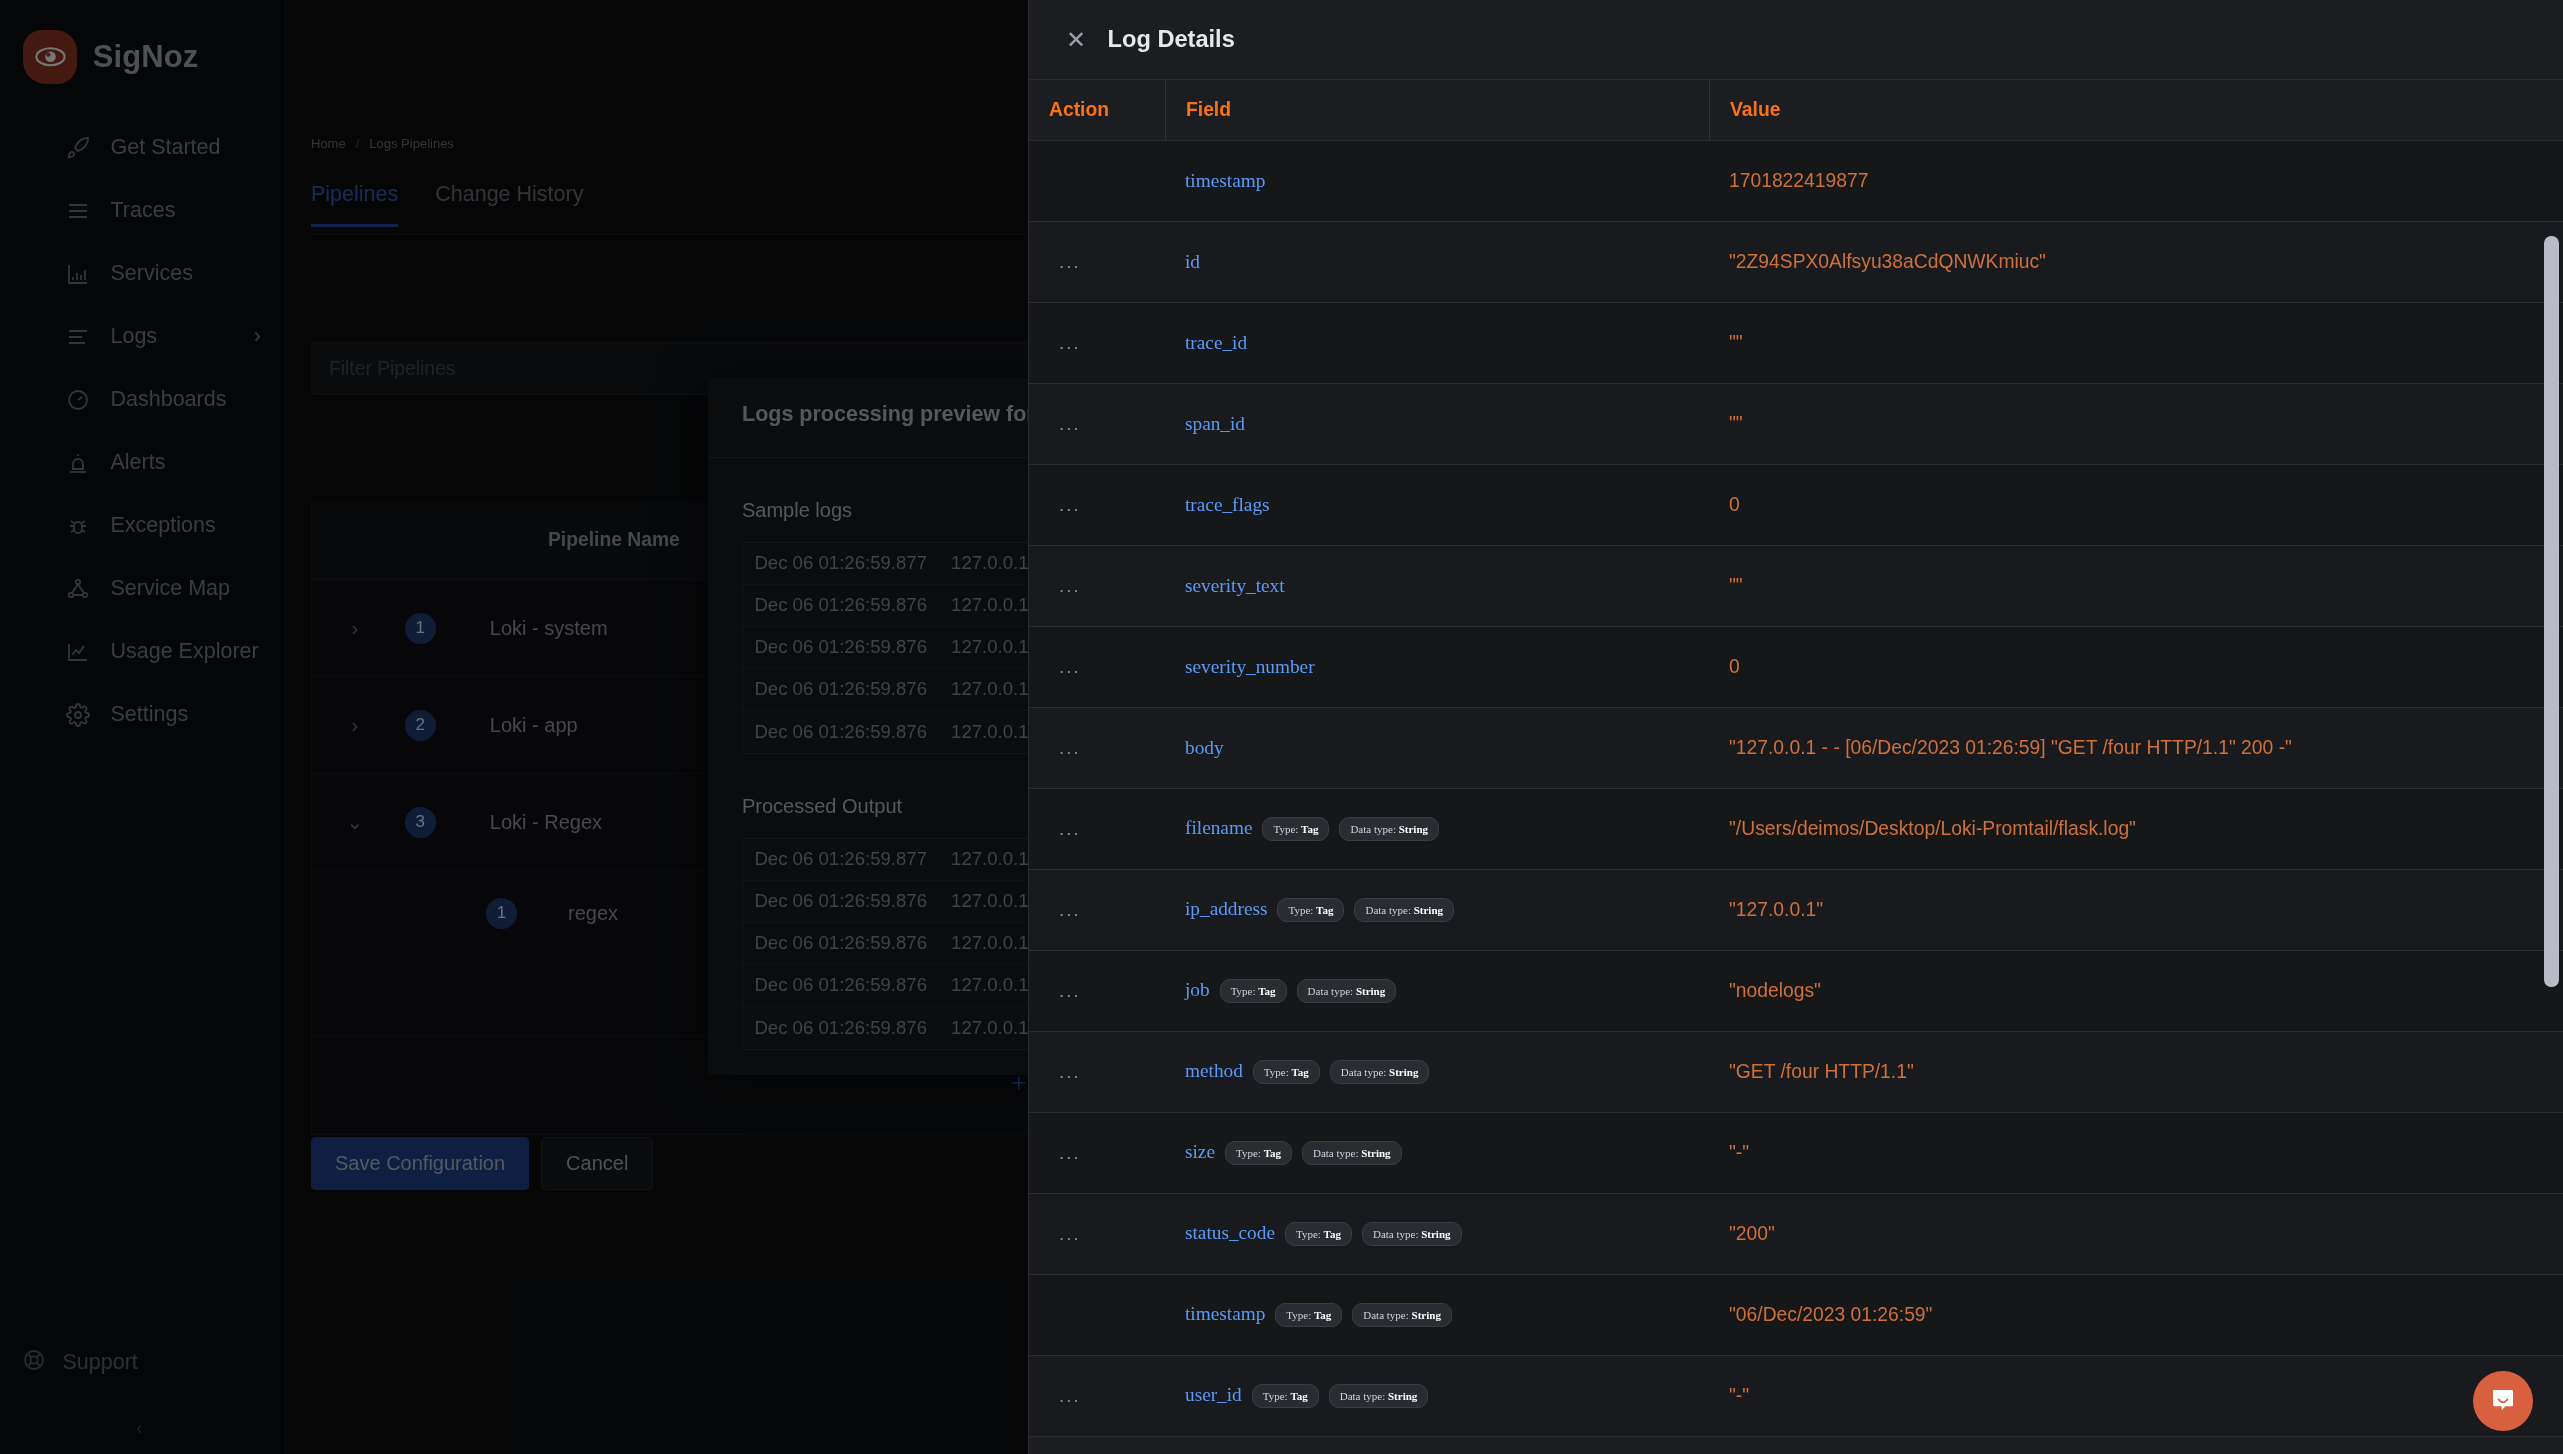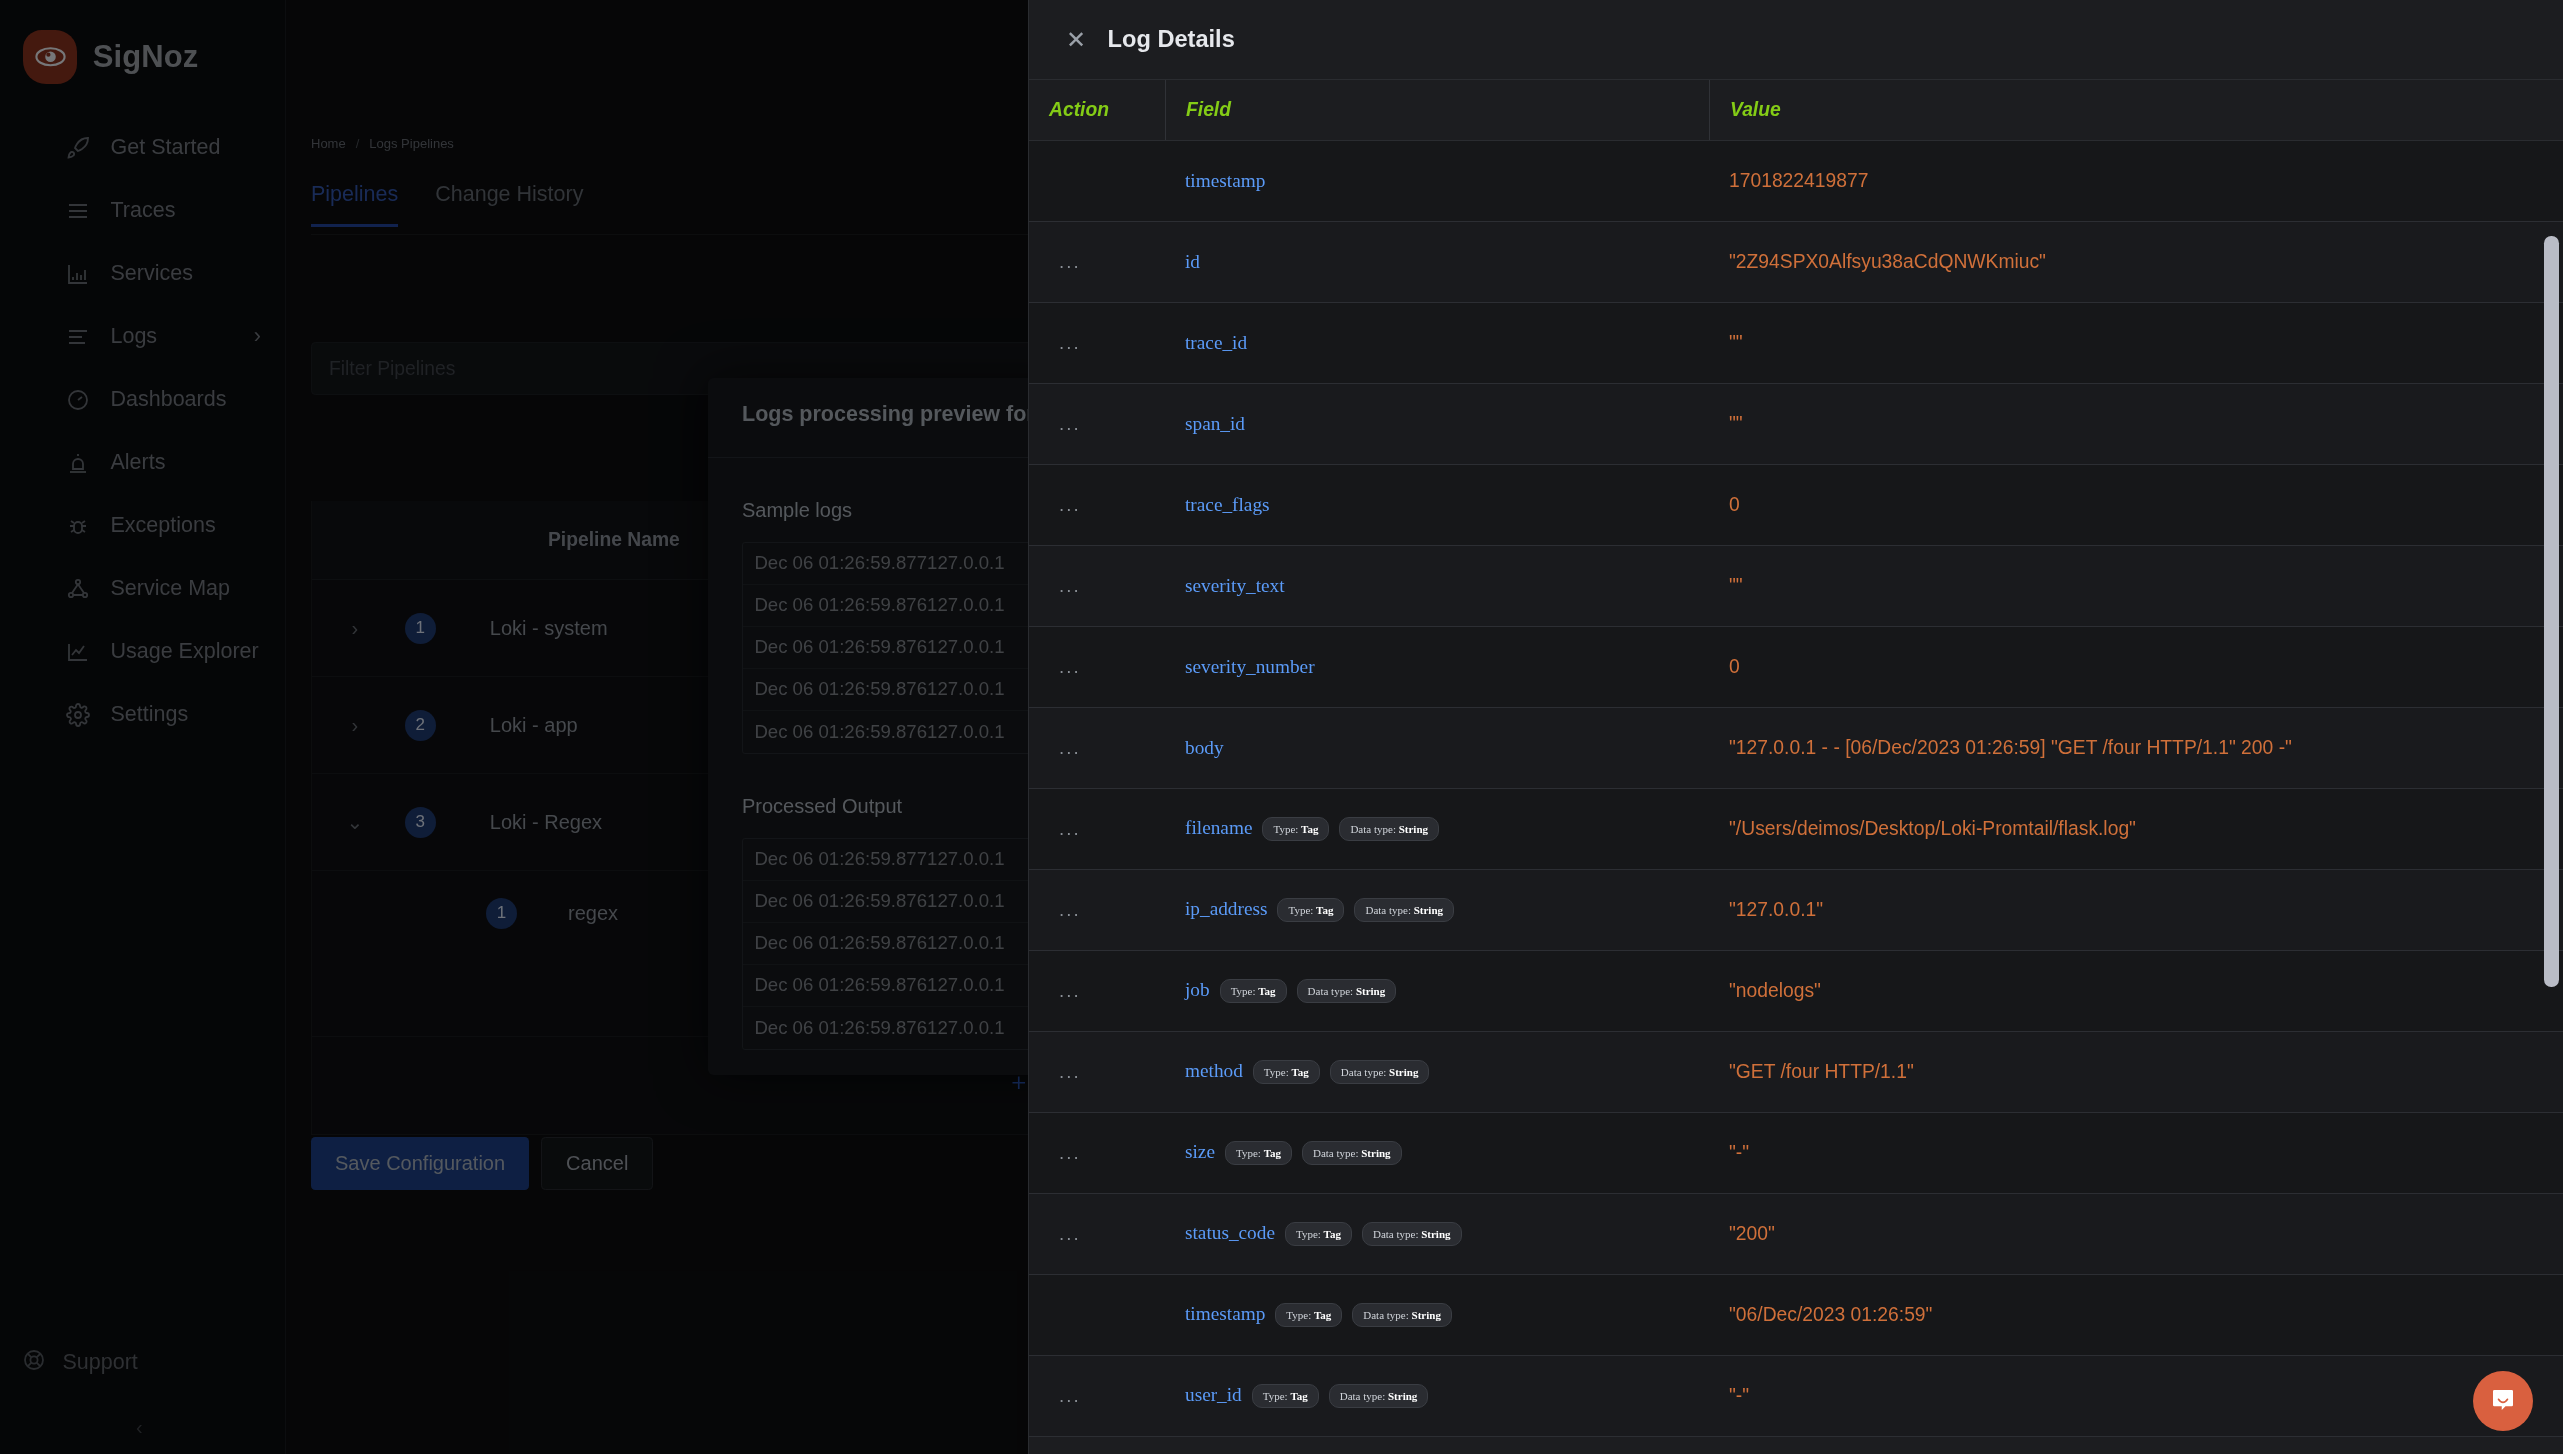--- a/index.html
+++ b/index.html
@@ -98,42 +98,42 @@
   .preview-modal {
     position:absolute; left:708px; top:378px; width:372px; height:697px;
     background:#15171a; border-radius:5.7px; box-shadow:0 0 50px rgba(0,0,0,.6);
     padding:24px 34px; overflow:hidden;
   }
   .pm-title { font-size:21.5px; font-weight:700; color:#9aa0a8; white-space:nowrap; }
   .pm-rule { margin-top:30px; height:0.7px; background:#24272c; width:429px; margin-left:-34px; }
   .pm-section { margin-top:41px; font-size:20px; color:#9aa0a8; }
   .pm-box { margin-top:20px; border:0.7px solid #24272c; border-radius:2.9px; width:429px; }
   .pm-line {
-    height:42px; display:flex; align-items:center; gap:0; padding:0 11.4px;
+    height:42px; display:flex; align-items:center; gap:24px; padding:0 11.4px;
     font-size:18.6px; color:#75797f; border-bottom:0.7px solid #1e2125; white-space:nowrap;
   }
   .pm-line:last-child { border-bottom:none; }
 
   
   #scrim { position:absolute; inset:0; background:rgba(0,0,0,0.45); }
 
   
   #drawer {
     position:absolute; right:0; top:0; width:1535px; height:1455px;
     background:#1c1d20; display:flex; flex-direction:column;
     border-left:0.7px solid #2a2c30;
   }
   .drawer-head { height:79px; display:flex; align-items:center; gap:21.5px; padding-left:37px; }
   .drawer-close { color:#9aa0a8; font-size:24px; line-height:1; }
   .drawer-title { font-size:23.6px; font-weight:700; color:#e6e8ec; }
 
   .tbl-head {
     display:flex; align-items:center; height:62px;
     border-top:0.7px solid #2a2c30; border-bottom:0.7px solid #2a2c30;
-    background:#1c1d20; font-size:19.3px; font-weight:700; color:#84cc16;font-style:italic;
+    background:#1c1d20; font-size:19.3px; font-weight:700; color:#f97316;
   }
   .th { display:flex; align-items:center; height:100%; padding-left:20px; }
   .th.action { width:136px; }
   .th.field  { width:544px; border-left:0.7px solid #303237; }
   .th.value  { flex:1; border-left:0.7px solid #303237; }
 
   .tbl-body { flex:1; overflow:hidden; position:relative; }
   .row {
     display:flex; align-items:center; min-height:81px;
     border-bottom:0.7px solid #2c2e33; background:#161719;

